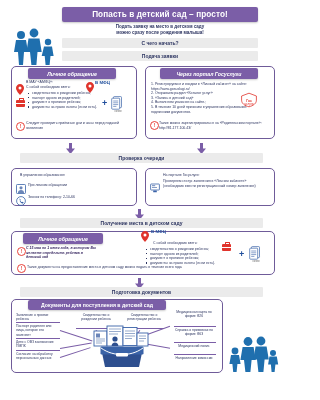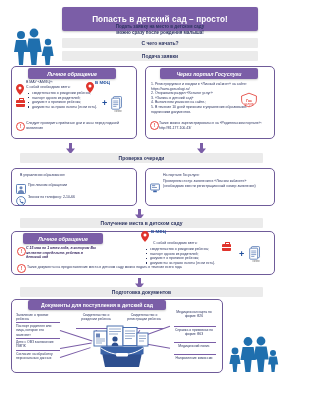--- a/index.html
+++ b/index.html
@@ -5,21 +5,21 @@
   html,body{margin:0;padding:0;background:#ffffff;}
   body{
     width:283px;height:400px;overflow:hidden;position:relative;
     font-family:"Liberation Sans","DejaVu Sans",sans-serif;
     color:#2d3561;
   }
   .sheet{position:absolute;inset:0;background:#fff;}
 
   
   .title-bar{
-    position:absolute;left:62px;top:7px;width:196px;height:24px;
+    position:absolute;left:62px;top:7px;width:196px;height:15px;
     background:#7b5ea7;border-radius:2px;
     display:flex;align-items:center;justify-content:center;
     color:#ffffff;font-weight:bold;font-size:8.2px;letter-spacing:.1px;
     box-shadow:0 1px 2px rgba(0,0,0,.22);
   }
   .subtitle{
     position:absolute;left:62px;top:24px;width:196px;
     text-align:center;font-size:4.5px;line-height:6.4px;color:#2d3561;
     font-weight:bold;
   }

